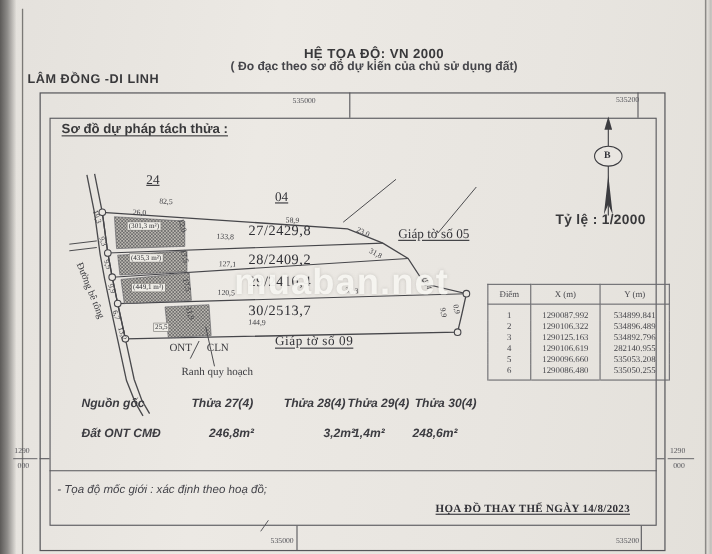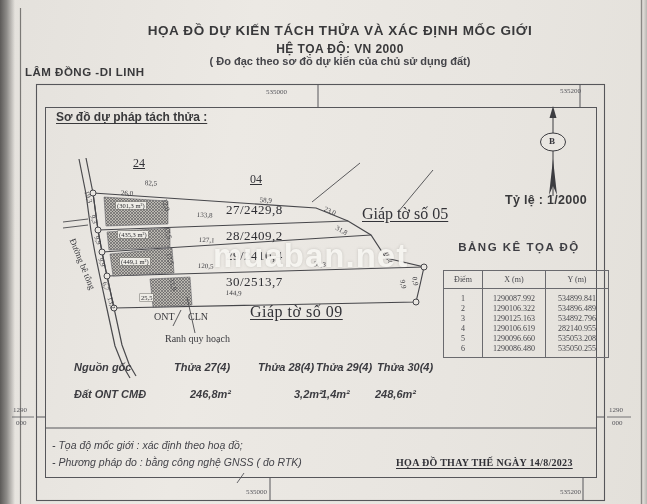--- a/index.html
+++ b/index.html
@@ -17,27 +17,27 @@
   .title{font-weight:bold;font-size:13.5px;letter-spacing:.6px;}
   .sub{font-weight:bold;font-size:12px;letter-spacing:.4px;}
   .note{font-weight:bold;font-size:11px;color:#45454a;}
   .region{font-weight:bold;font-size:11.5px;letter-spacing:.5px;}
   .heading{font-weight:bold;font-size:12px;text-decoration:underline;text-underline-offset:2px;}
   .coord{font-size:7px;color:#55555a;font-family:"Liberation Serif",serif;}
   .parcel{font-family:"Liberation Serif",serif;font-size:13px;letter-spacing:.5px;color:#2e2e33;}
   .dim{font-family:"Liberation Serif",serif;font-size:7px;color:#3c3c40;transform-origin:left top;}
   .chip{font-family:"Liberation Serif",serif;font-size:6.5px;color:#2f2f33;background:#eeece6;
     padding:0 1px;box-shadow:0 0 0 .6px #85837f;z-index:3;}
-  .adj{font-family:"Liberation Serif",serif;font-size:16px;text-decoration:underline;text-underline-offset:2px;color:#333338;}
+  .adj{font-family:"Liberation Serif",serif;font-size:12px;text-decoration:underline;text-underline-offset:2px;color:#333338;}
   .sheetno{font-family:"Liberation Serif",serif;font-size:12px;text-decoration:underline;color:#333338;}
   .maptext{font-family:"Liberation Serif",serif;font-size:10px;color:#3a3a3e;}
   .scale{font-weight:bold;font-size:12.5px;letter-spacing:.3px;}
   .tbl-title{font-size:11.5px;letter-spacing:1.5px;color:#3e3e43;font-weight:bold;}
   table.coords{position:absolute;left:443px;top:258px;z-index:2;border-collapse:collapse;
-    font-family:"Liberation Serif",serif;color:#47474c;margin-top:12px;}
+    font-family:"Liberation Serif",serif;color:#47474c;}
   table.coords th,table.coords td{border-left:1px solid #6a6a6e;border-right:1px solid #6a6a6e;
     padding:0 2px;text-align:center;font-weight:normal;}
   table.coords thead th{border:1px solid #6a6a6e;font-size:8px;height:17px;}
   table.coords td{font-size:8px;height:10px;}
   table.coords{border:1px solid #6a6a6e;}
   table.coords tbody tr:first-child td{padding-top:4px;}
   table.coords tbody tr:last-child td{padding-bottom:4px;}
   .orig{font-style:italic;font-weight:bold;font-size:11px;color:#3c3c41;text-align:center;}
   .fnote{font-style:italic;font-size:10.5px;color:#44444a;}
   .replace{font-family:"Liberation Serif",serif;font-weight:bold;font-size:10px;letter-spacing:.3px;
@@ -110,21 +110,20 @@
     <line x1="181" y1="310" x2="173" y2="326" stroke="#4a4a4d" stroke-width="0.9"></line>
 
     <line x1="553" y1="196" x2="553" y2="116" stroke="#3c3c40" stroke-width="1"></line>
     <polygon points="553,106 549.5,118 556.5,118" fill="#3c3c40"></polygon>
     <ellipse cx="553" cy="142" rx="12.5" ry="9" fill="#e9e6e1" stroke="#3c3c40" stroke-width="1"></ellipse>
     <polygon points="553,159 549,195 553,186 557,195" fill="#3c3c40"></polygon>
 
     <line x1="45" y1="428" x2="597" y2="428" stroke="#56565a" stroke-width="1"></line>
   </svg>
 
-  <div class="t title ctr" style="left:120px;top:23px;width:440px;">HỌA ĐỒ DỰ KIẾN TÁCH THỬA VÀ XÁC ĐỊNH MỐC GIỚI</div>
   <div class="t sub ctr" style="left:120px;top:42px;width:440px;">HỆ TỌA ĐỘ: VN 2000</div>
   <div class="t region" style="left:25px;top:66px;">LÂM ĐỒNG -DI LINH</div>
   <div class="t note ctr" style="left:120px;top:55px;width:440px;">( Đo đạc theo sơ đồ dự kiến của chủ sử dụng đất)</div>
 
   <div class="t coord" style="left:266px;top:88px;">535000</div>
   <div class="t coord" style="left:560px;top:87px;">535200</div>
   <div class="t coord" style="left:246px;top:488px;">535000</div>
   <div class="t coord" style="left:560px;top:488px;">535200</div>
   <div class="t coord" style="left:13px;top:406px;">1290</div>
   <div class="t coord" style="left:16px;top:419px;">000</div>
@@ -172,21 +171,20 @@
   <div class="t dim" style="left:175px;top:278px;transform:rotate(75deg);">11,9</div>
   <div class="t dim" style="left:390px;top:250px;transform:rotate(70deg);">10,4</div>
   <div class="t dim" style="left:406px;top:279px;transform:rotate(78deg);">9,9</div>
   <div class="t dim" style="left:418px;top:276px;transform:rotate(78deg);">0,9</div>
 
   <div class="t road-label" style="left:77px;top:237px;">Đường bê tông</div>
   <div class="t maptext" style="left:154px;top:311px;">ONT</div>
   <div class="t maptext" style="left:188px;top:311px;">CLN</div>
   <div class="t maptext" style="left:165px;top:333px;">Ranh quy hoạch</div>
 
-  <div class="t tbl-title ctr" style="left:443px;top:241px;width:152px;">BẢNG KÊ TỌA ĐỘ</div>
   <table class="coords">
     <thead>
       <tr>
         <th style="width:34px;">Điểm</th>
         <th style="width:58px;">X (m)</th>
         <th style="width:58px;">Y (m)</th>
       </tr>
     </thead>
     <tbody>
       <tr>
@@ -227,17 +225,16 @@
   <div class="t orig" style="left:258px;top:361px;">Thửa 28(4)</div>
   <div class="t orig" style="left:316px;top:361px;">Thửa 29(4)</div>
   <div class="t orig" style="left:377px;top:361px;">Thửa 30(4)</div>
   <div class="t orig" style="left:74px;top:388px;">Đất ONT CMĐ</div>
   <div class="t orig" style="left:190px;top:388px;">246,8m²</div>
   <div class="t orig" style="left:262px;top:388px;margin-left:32px;">3,2m²</div>
   <div class="t orig" style="left:321px;top:388px;">1,4m²</div>
   <div class="t orig" style="left:375px;top:388px;">248,6m²</div>
 
   <div class="t fnote" style="left:52px;top:439px;">- Tọa độ mốc giới : xác định theo hoạ đồ;</div>
-  <div class="t fnote" style="left:52px;top:456px;">- Phương pháp đo : bằng công nghệ GNSS ( đo RTK)</div>
   <div class="t replace" style="left:396px;top:457px;">HỌA ĐỒ THAY THẾ NGÀY 14/8/2023</div>
 
   <div class="wm">muaban.net</div>
 </div>
 
 </body></html>

